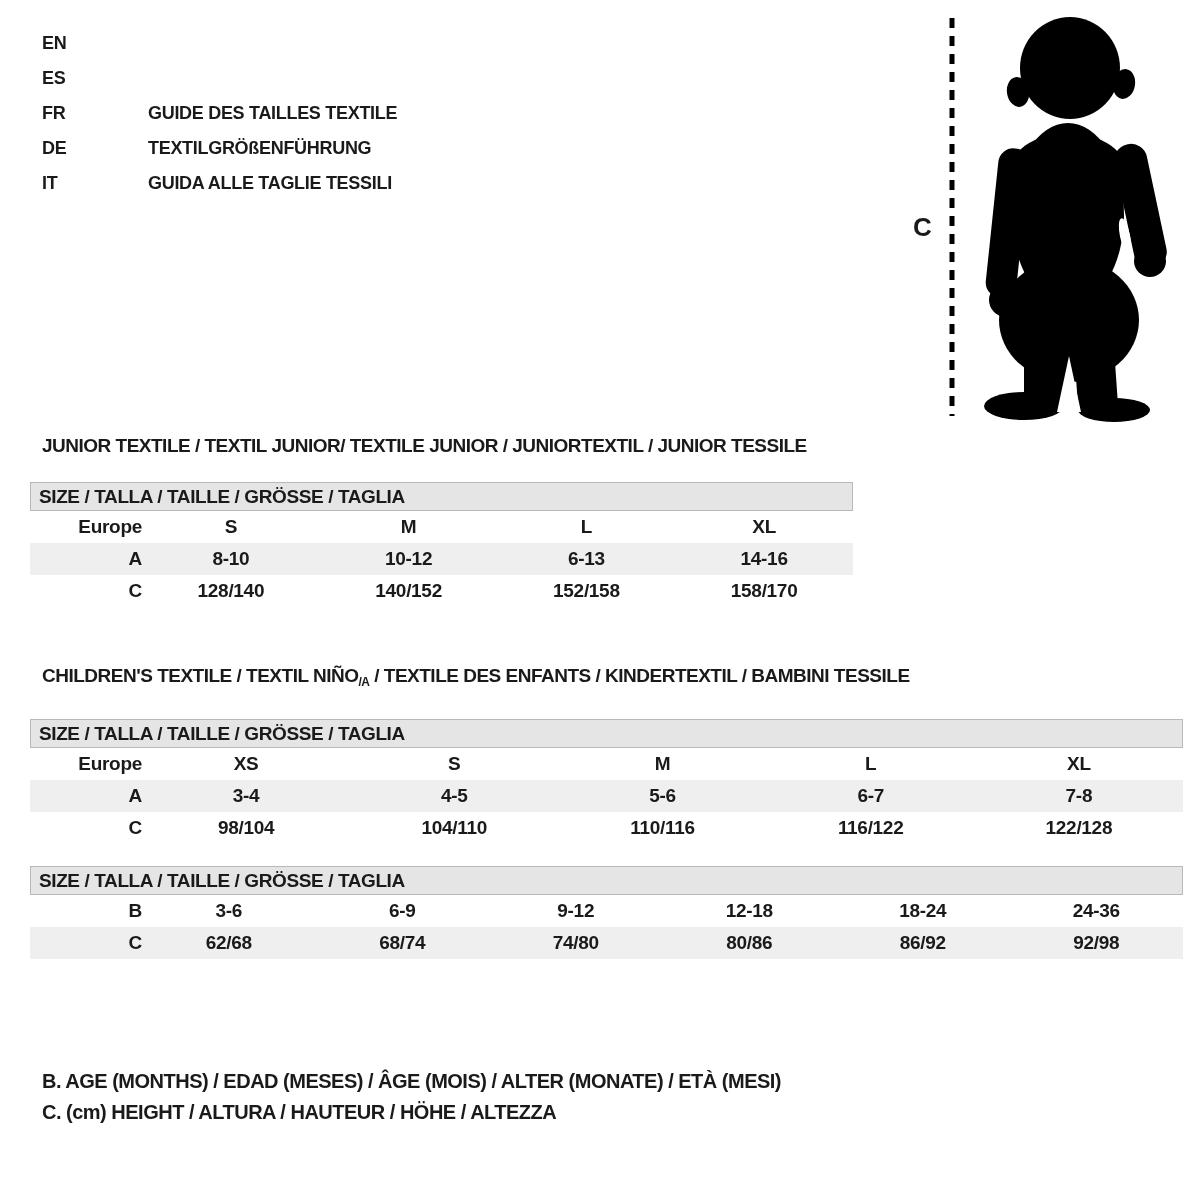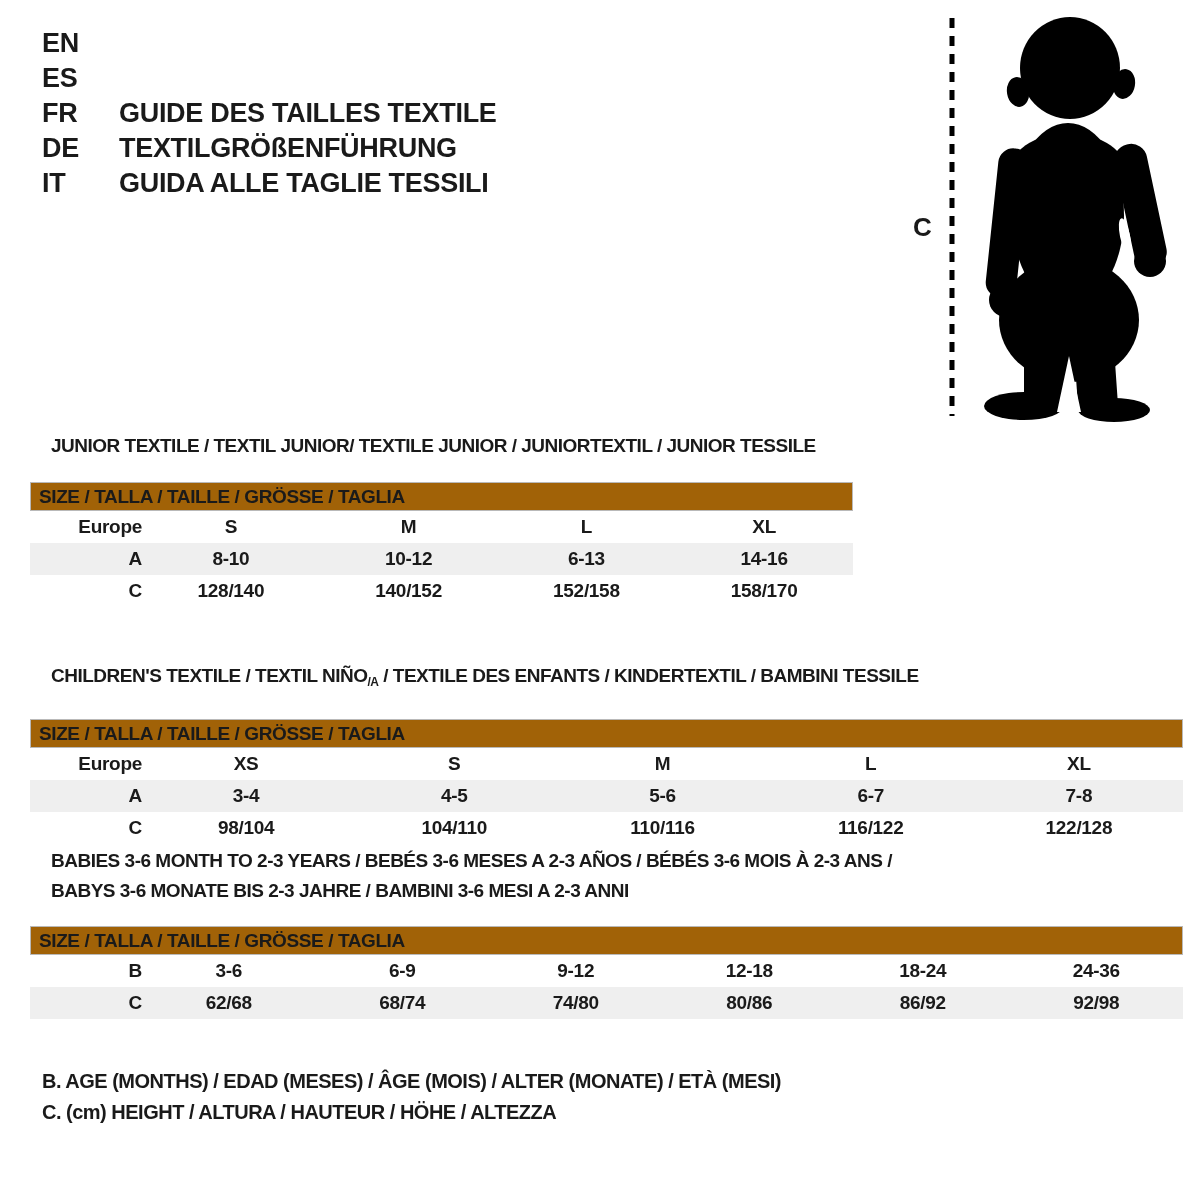--- a/index.html
+++ b/index.html
@@ -9,45 +9,45 @@
     font-family:"Liberation Sans", sans-serif;
     font-weight:bold;
     color:#1a1a1a;
     letter-spacing:-0.3px;
     overflow:hidden;
   }
   .page { position:relative; width:1200px; height:1200px; }
 
   
   .lang-block { position:absolute; left:42px; top:26px; }
-  .lang-row { display:flex; font-size:27px; line-height:35px; }
+  .lang-row { display:flex; font-size:18px; line-height:35px;gap:29px; }
   .lang-code { width:77px; flex:0 0 77px; }
 
   
   .figure-svg { position:absolute; left:938px; top:10px; }
   .figure-label { position:absolute; left:913px; top:212px; font-size:26px; }
 
   
   .section { position:absolute; }
   #sec-junior   { left:30px; top:434px; width:823px; }
   #sec-children { left:30px; top:664px; width:1153px; }
   #sec-babies   { left:30px; top:846px; width:1153px; }
-  .section-heading { margin:0 0 0 21px; font-size:19px; line-height:23px; letter-spacing:-0.5px; }
+  .section-heading { margin:0 0 0 12px; font-size:19px; line-height:23px; letter-spacing:-0.5px; }
   .section-heading .sub { font-size:12px; vertical-align:-4px; }
   #sec-babies .section-heading { line-height:30px; }
 
   table.size-table {
     border-collapse:collapse;
     table-layout:fixed;
     width:100%;
     margin-top:25px;
   }
   #sec-babies table.size-table { margin-top:20px; }
   table.size-table th {
-    background:#a16207;
+    background:#e5e5e5;
     box-shadow:inset 0 0 0 1px #b9b9b9;
     height:29px;
     font-size:19px;
     text-align:left;
     padding:0 12px 0 9px;
     letter-spacing:-0.4px;
   }
   table.size-table td {
     height:32px;
     font-size:19px;
@@ -198,21 +198,20 @@
             <td>104/110</td>
             <td>110/116</td>
             <td>116/122</td>
             <td>122/128</td>
           </tr>
         </tbody>
       </table>
   </div>
 
   <div class="section" id="sec-babies">
-    <h2 class="section-heading"><span>BABIES 3-6 MONTH TO 2-3 YEARS / BEBÉS 3-6 MESES A 2-3 AÑOS / BÉBÉS 3-6 MOIS À 2-3 ANS /</span><br><span>BABYS 3-6 MONATE BIS 2-3 JAHRE / BAMBINI 3-6 MESI A 2-3 ANNI</span></h2>
     <table class="size-table">
         <colgroup>
           <col style="width: 112px;">
           <col>
           <col>
           <col>
           <col>
           <col>
           <col>
         </colgroup>

